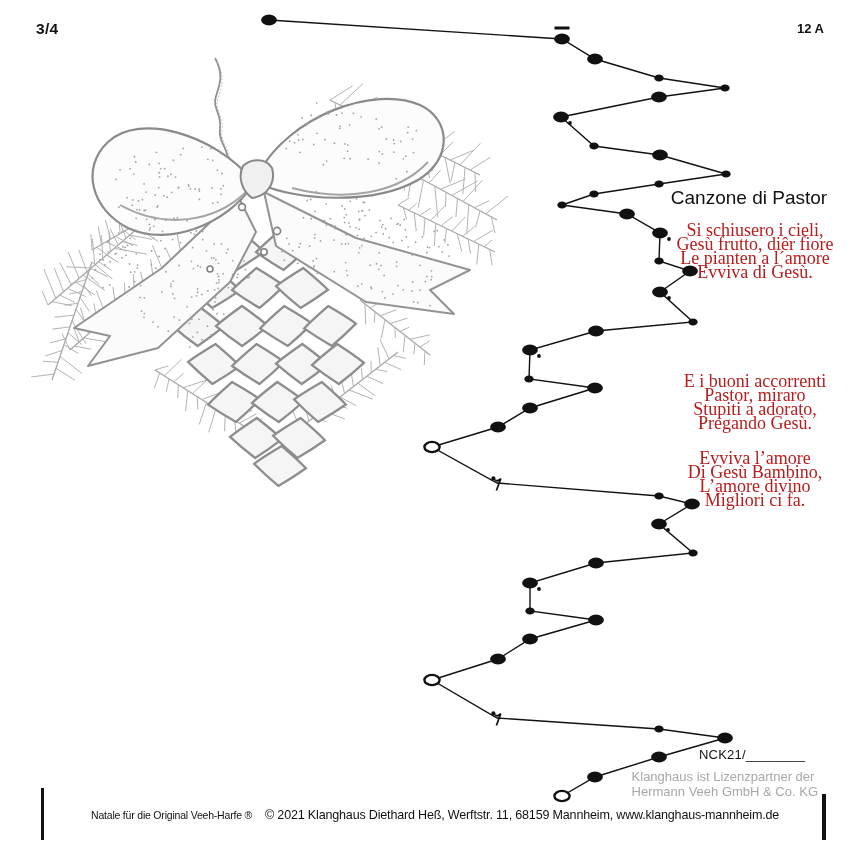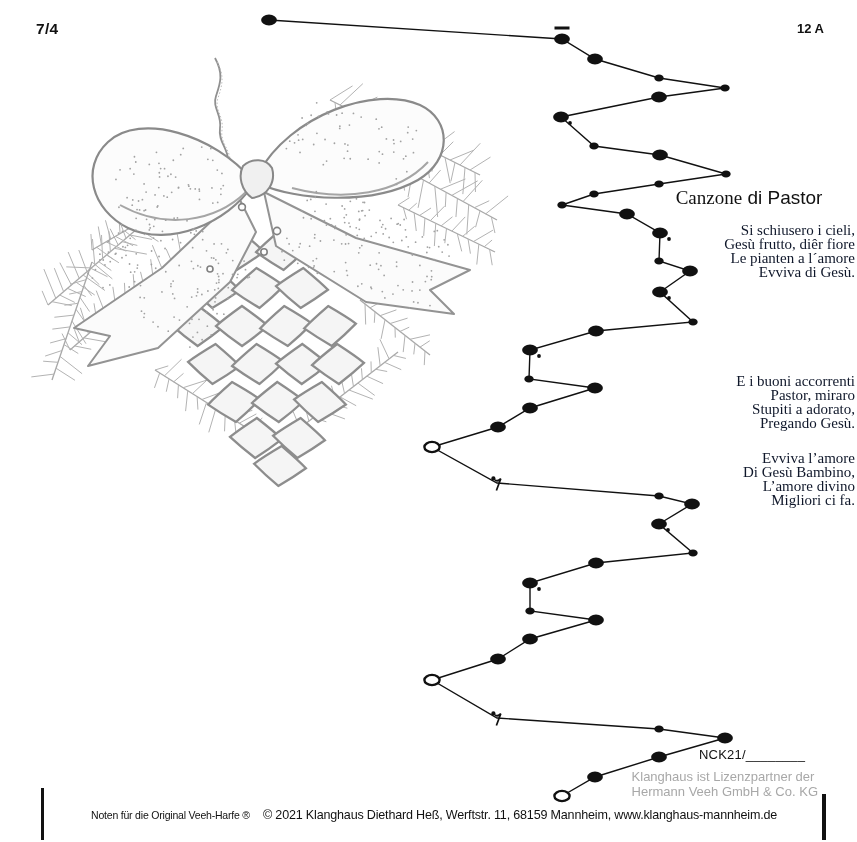--- a/index.html
+++ b/index.html
@@ -3,23 +3,23 @@
 <meta charset="utf-8">
 <style>
   html,body{margin:0;padding:0;background:#e8e8e8;}
   .page{position:relative;width:857px;height:842px;background:#ffffff;overflow:hidden;
         font-family:"Liberation Sans",sans-serif;color:#111;}
   .abs{position:absolute;}
   #art{position:absolute;left:0;top:0;}
   .ts{left:36px;top:20px;font-size:15.5px;font-weight:bold;letter-spacing:.3px;}
   .pn{right:33px;top:21px;font-size:13px;font-weight:bold;}
   .title{left:649px;top:187px;width:200px;text-align:center;font-size:19px;white-space:nowrap;}
-  .title .serif{font-family:Liberation Serif, serif;margin-top:24px;}
-  .stanza{left:655px;width:200px;text-align:right;font-family:"Liberation Serif",serif;
-          font-size:15px;line-height:14px;color:#0f172a;}
+  .title .serif{font-family:Liberation Sans, sans-serif;margin-top:24px;}
+  .stanza{left:655px;width:200px;text-align:center;font-family:"Liberation Serif",serif;
+          font-size:18px;line-height:14px;color:#b91c1c;}
   .s1{top:223px}.s2{top:297px}.s3{top:374px}.s4{top:451px}
   .nck{left:699px;top:747px;font-size:13px;letter-spacing:.2px;}
   .license{right:39px;top:770px;text-align:left;font-size:13px;line-height:14.8px;color:#a8a8a8;}
   .footer{left:91px;top:805px;white-space:nowrap;}
   .footer .fsmall{font-size:10.5px;letter-spacing:-0.2px;}
   .footer .gap{display:inline-block;width:13px;}
   .footer .fbig{font-size:13.5px;display:inline-block;transform:scaleX(.93);transform-origin:0 80%;letter-spacing:-0.2px;}
   .barmark{position:absolute;background:#111;}
   .bar-l{left:41px;top:788px;width:3px;height:52px;}
   .bar-r{left:822px;top:794px;width:3.5px;height:46px;}
@@ -809,21 +809,21 @@
           <path d="M 494.8,714.8 Q 497.8,717.2 500.8,713.6 L 496.4,725.5" fill="none" stroke="#111111" stroke-width="1.7"></path>
         </g>
         <ellipse cx="659" cy="729" rx="4.7" ry="3.5" fill="#111111"></ellipse>
         <ellipse cx="725" cy="738" rx="7.9" ry="5.4" fill="#111111"></ellipse>
         <ellipse cx="659" cy="757" rx="7.9" ry="5.4" fill="#111111"></ellipse>
         <ellipse cx="595" cy="777" rx="7.9" ry="5.4" fill="#111111"></ellipse>
         <ellipse cx="562" cy="796" rx="7.6" ry="5.1" fill="#fff" stroke="#111111" stroke-width="2.4"></ellipse>
       </g>
   </svg>
 
-  <div class="abs ts">7/4</div>
+  <div class="abs ts">3/4</div>
   <div class="abs pn">12 A</div>
 
   <div class="abs title"><span class="serif">Canzone</span><span> </span><span>di Pastor</span></div>
 
   <div class="abs stanza s1">
     <div>Si schiusero i cieli,</div>
     <div>Gesù frutto, diêr fiore</div>
     <div>Le pianten a l´amore</div>
     <div>Evviva di Gesù.</div>
   </div>
@@ -840,17 +840,17 @@
     <div>Pregando Gesù.</div>
   </div>
 
   <div class="abs nck">NCK21/________</div>
 
   <div class="abs license">
     <div>Klanghaus ist Lizenzpartner der</div>
     <div>Hermann Veeh GmbH &amp; Co. KG</div>
   </div>
 
-  <div class="abs footer"><span class="fsmall">Noten für die Original Veeh-Harfe ®</span><span class="gap"></span><span class="fbig">© 2021 Klanghaus Diethard Heß, Werftstr. 11, 68159 Mannheim, www.klanghaus-mannheim.de</span></div>
+  <div class="abs footer"><span class="fsmall">Natale für die Original Veeh-Harfe ®</span><span class="gap"></span><span class="fbig">© 2021 Klanghaus Diethard Heß, Werftstr. 11, 68159 Mannheim, www.klanghaus-mannheim.de</span></div>
 
   <div class="barmark bar-l"></div>
   <div class="barmark bar-r"></div>
 </div>
 
 </body></html>

